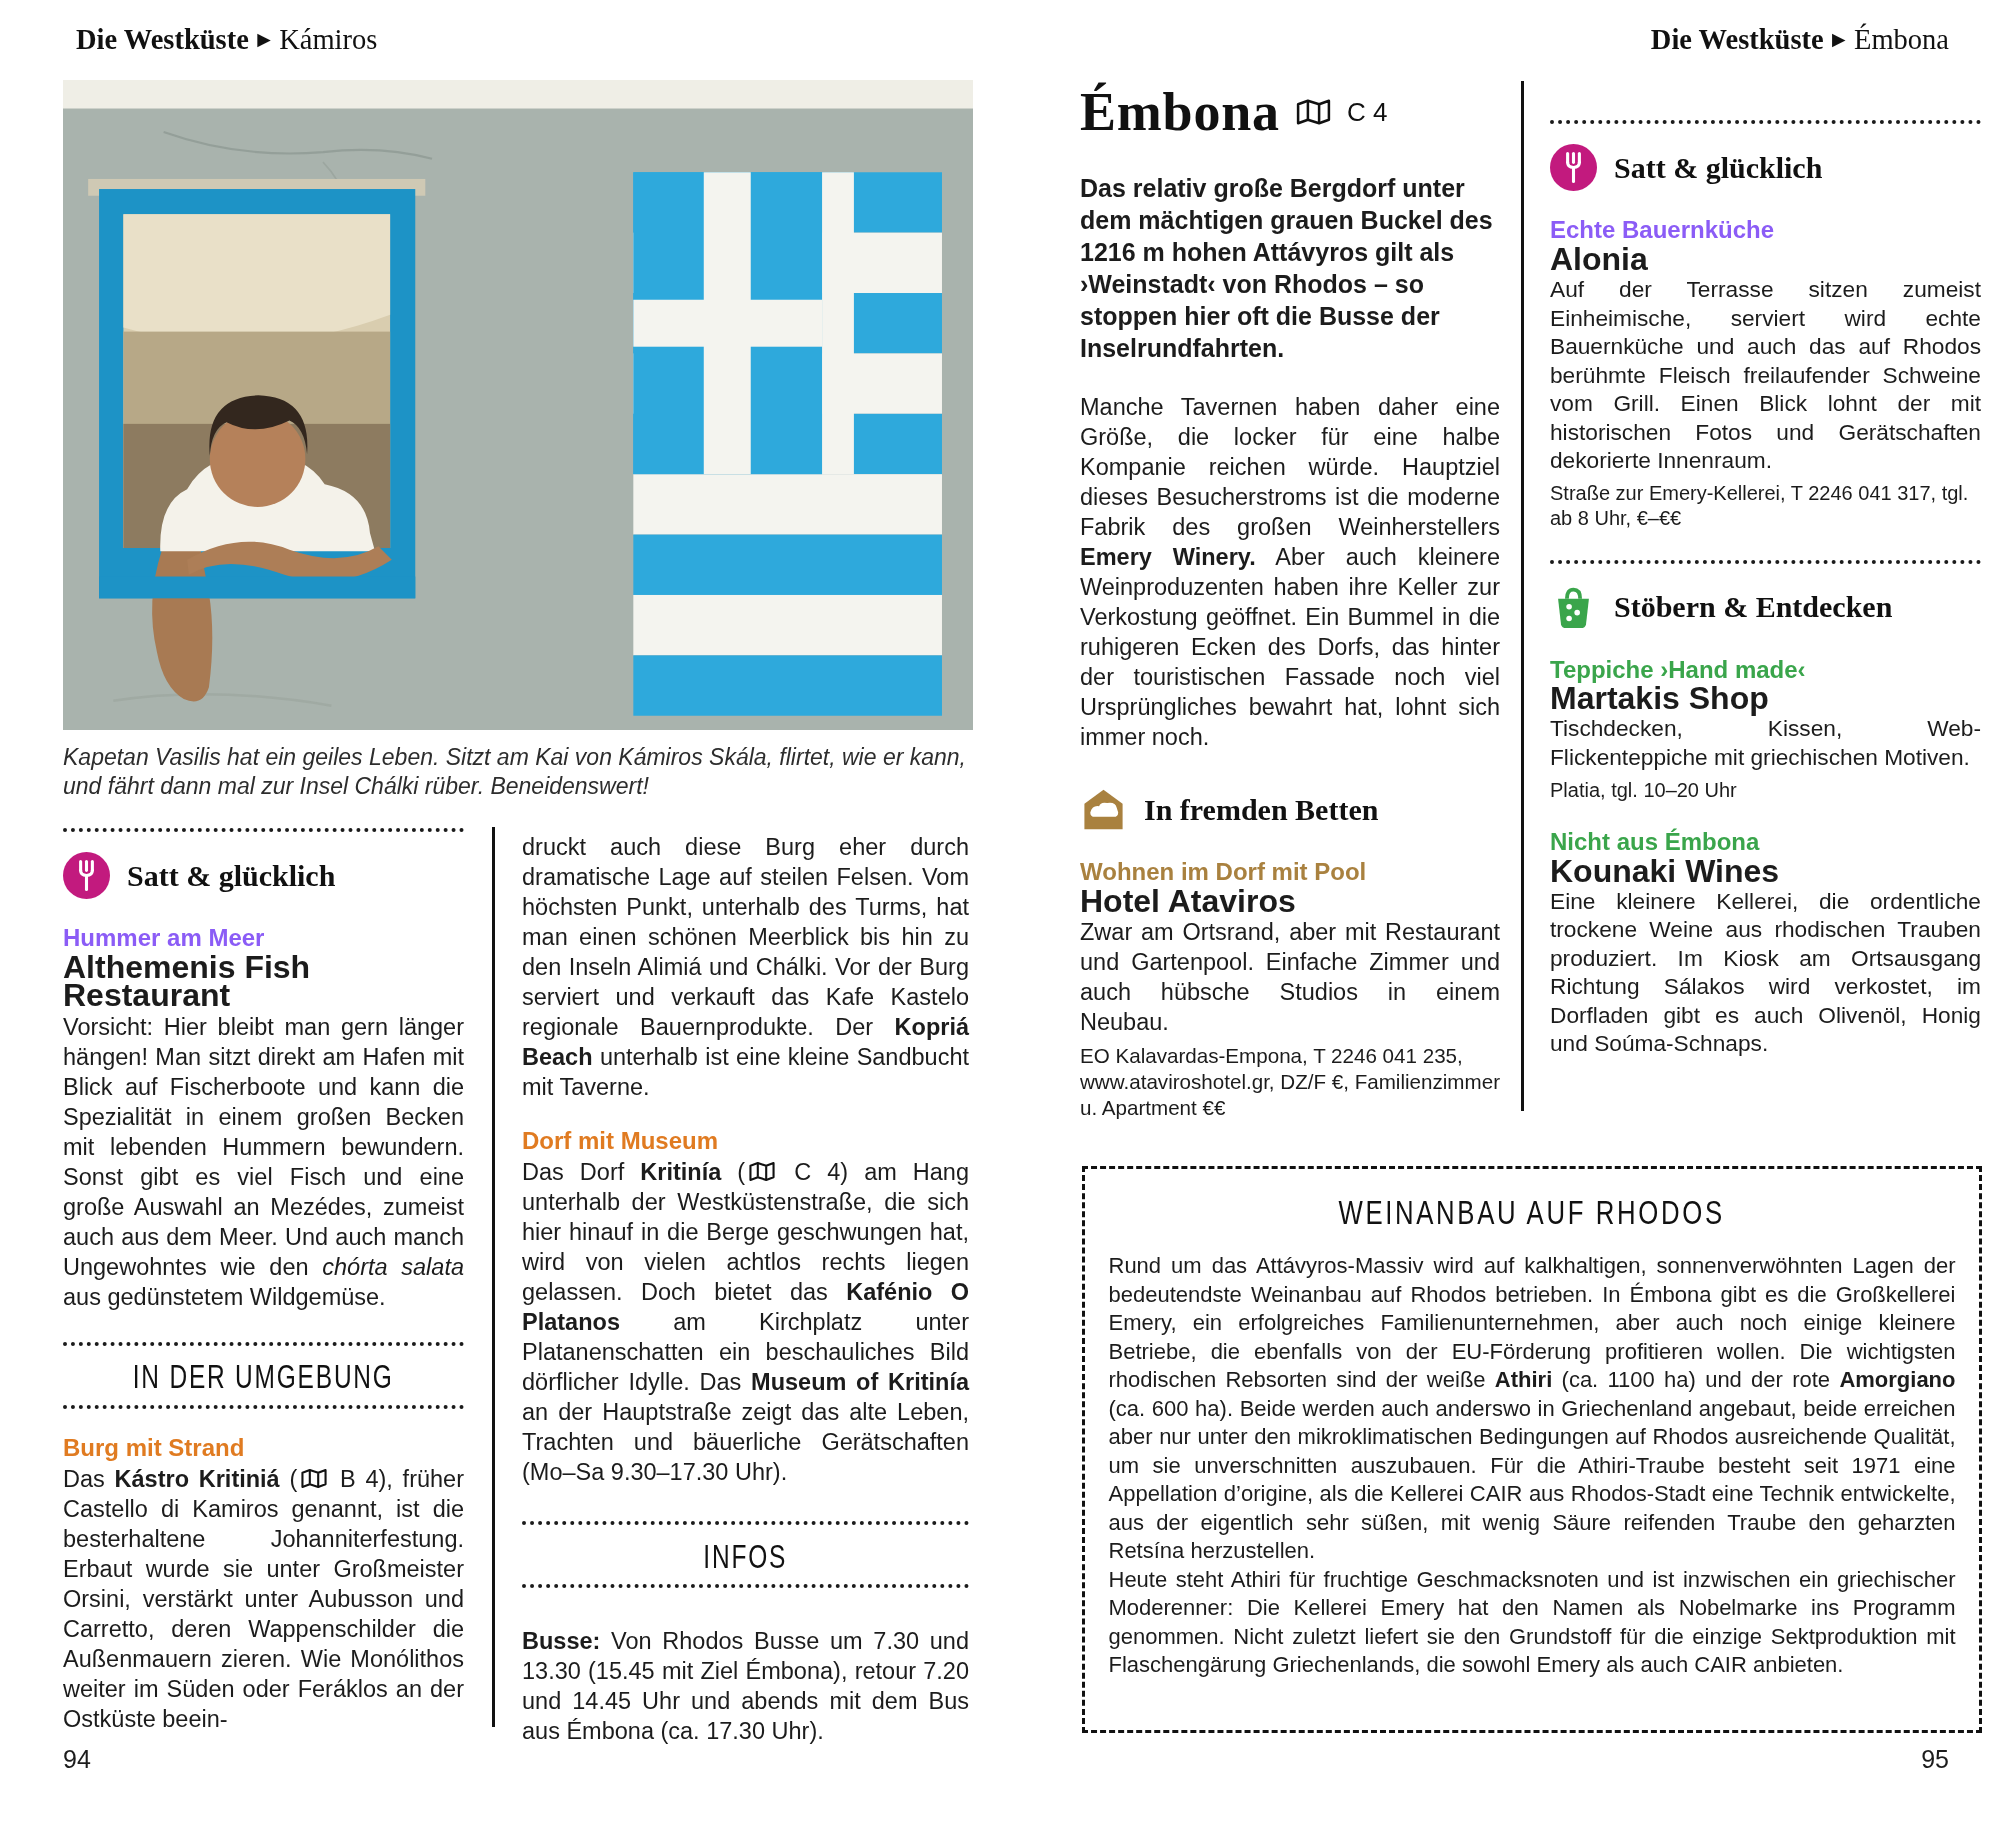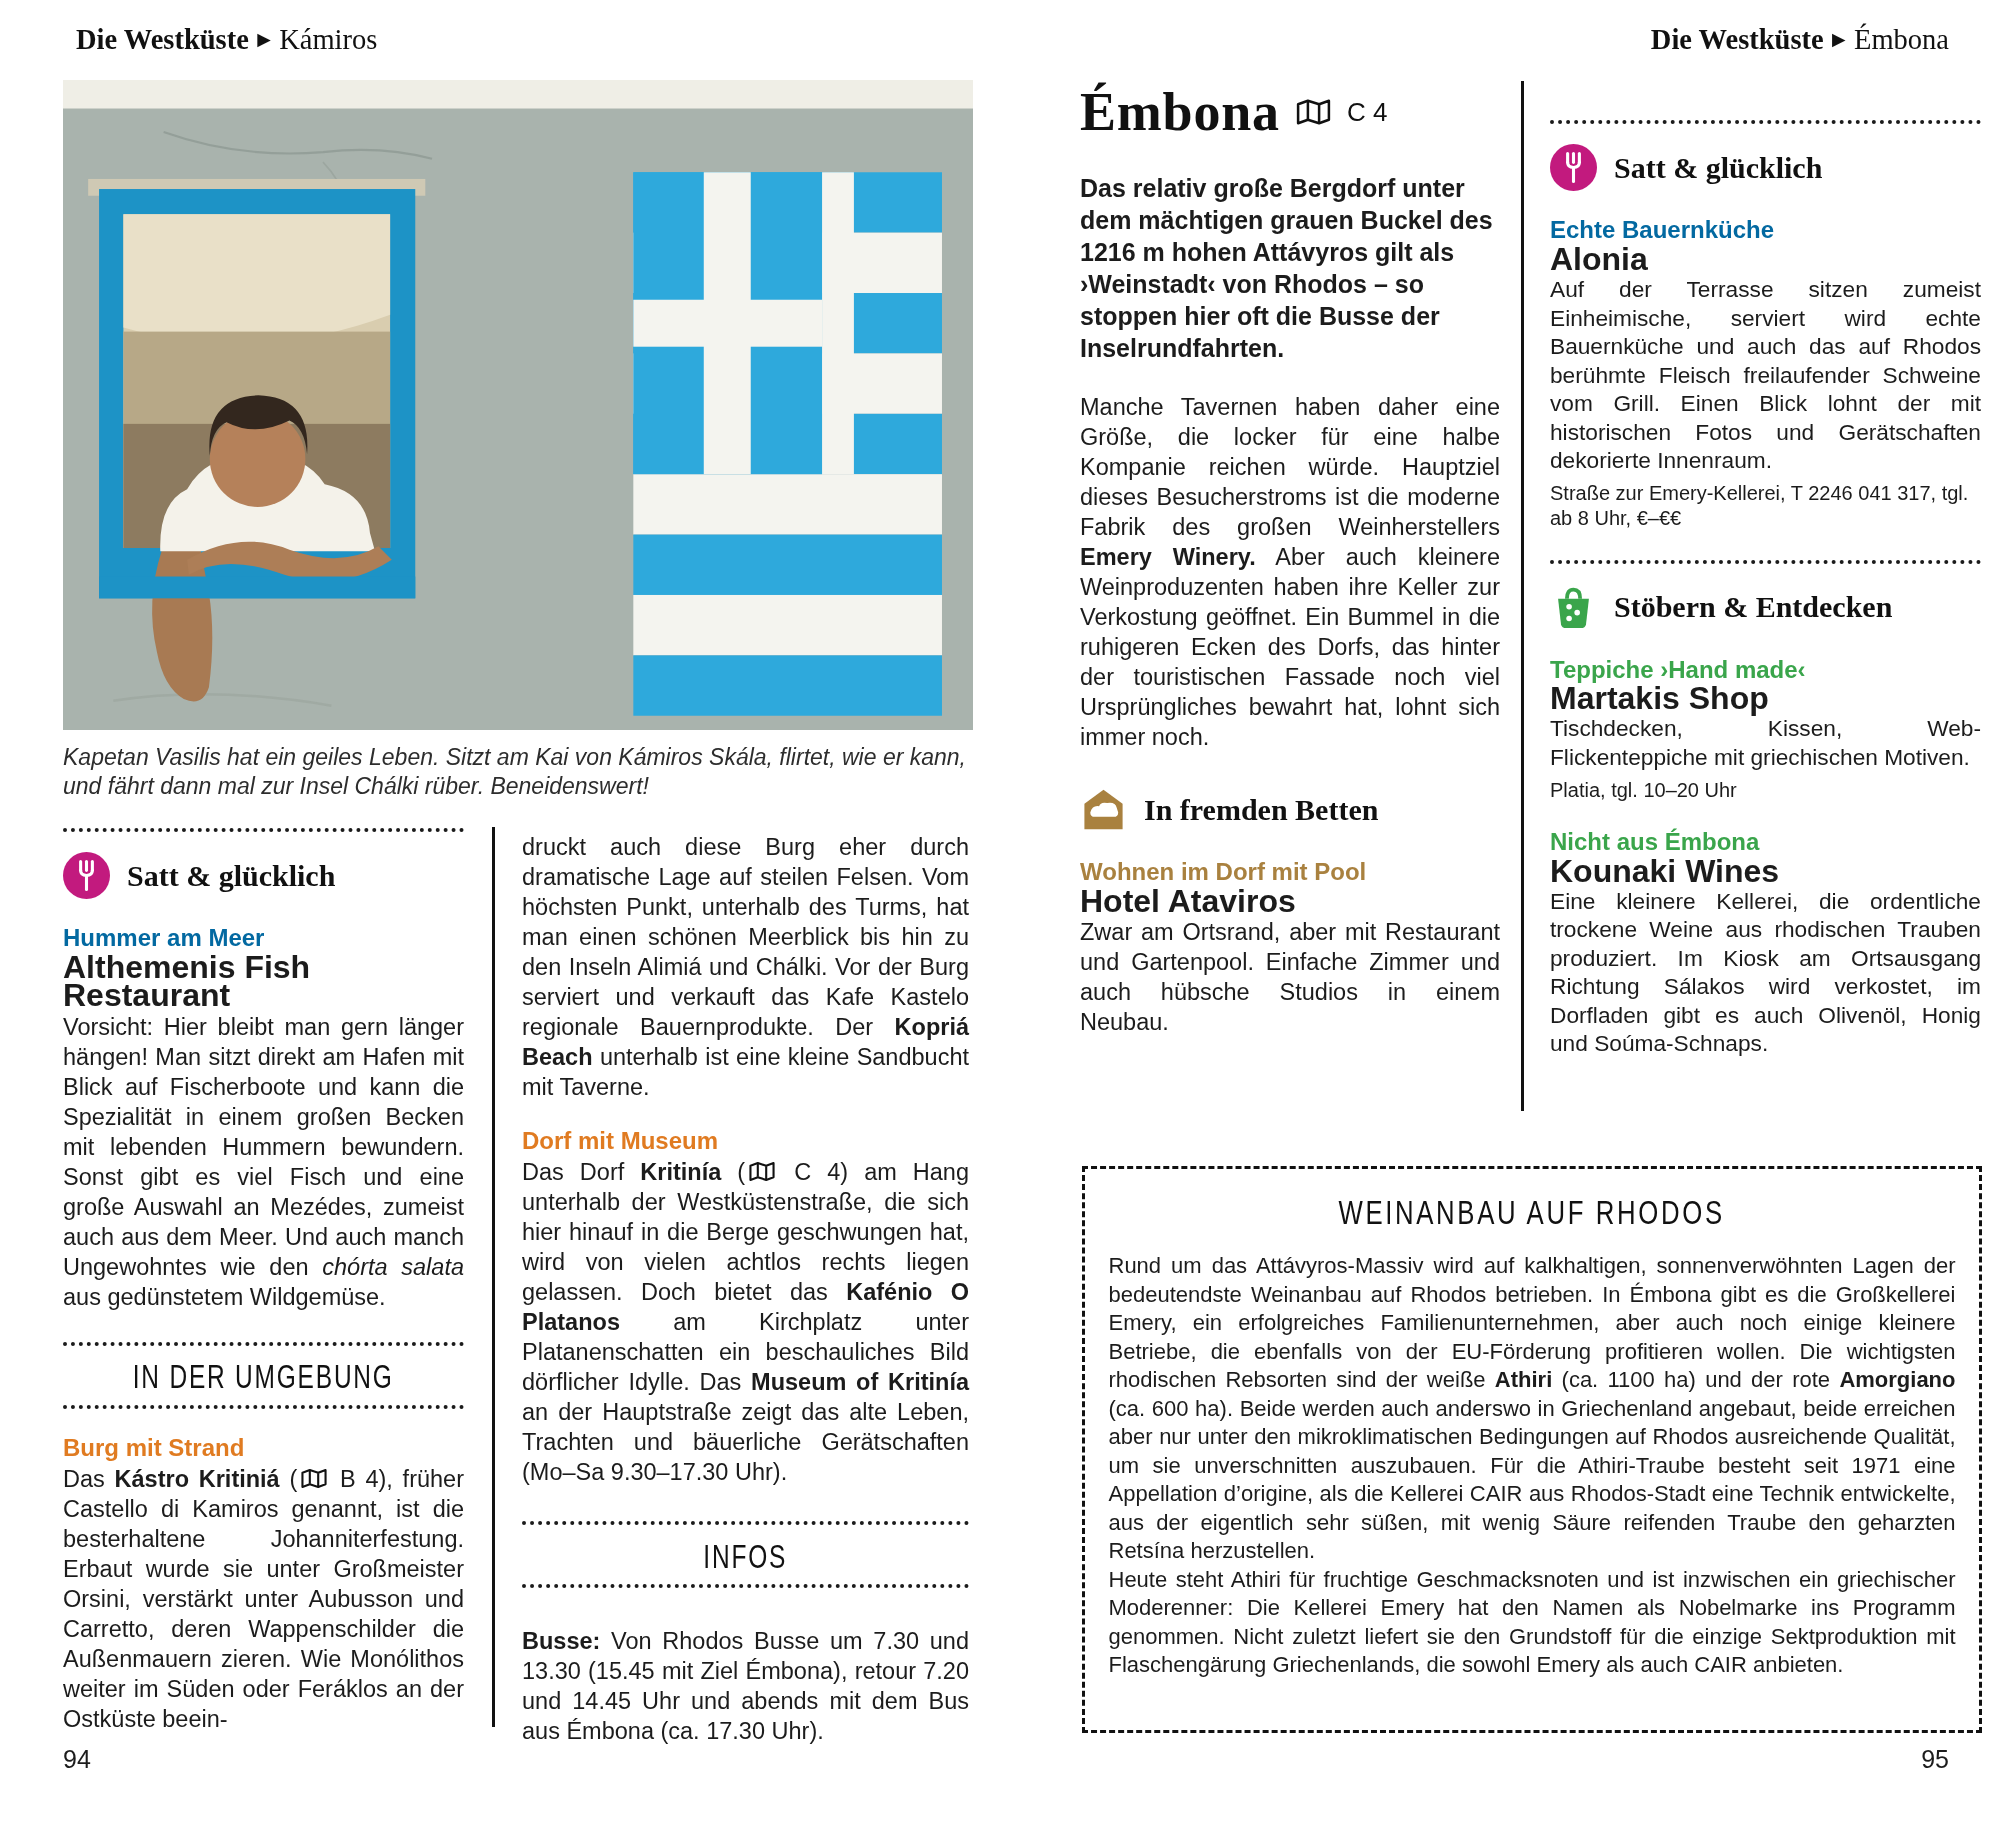--- a/index.html
+++ b/index.html
@@ -30,21 +30,21 @@
   #vline-left{left:492px;top:827px;height:900px;}
   #vline-right{left:1521px;top:81px;height:1030px;}
 
   .dots{border-top:4.2px dotted #1b1b1b;height:0;margin:3.4px 0;}
 
   .sect{display:flex;align-items:center;gap:17px;margin:20px 0 11.7px;}
   .sect .ttl{font-family:"Liberation Serif",serif;font-weight:700;font-size:30px;color:#111;}
   .icon56{width:47px;height:47px;flex:0 0 auto;}
 
   .cat{font-size:24px;font-weight:700;margin-top:25px;line-height:28.5px;}
-  .cat.eat{color:#0369a1}
+  .cat.eat{color:#8b5cf6}
   .cat.sight{color:#e07b21}
   .cat.sleep{color:#a9813f}
   .cat.shop{color:#3aa54b}
   .name{font-size:32px;font-weight:700;line-height:28.5px;}
 
   .body{font-size:23.5px;line-height:30px;text-align:justify;hyphens:auto;margin:1.7px 0 6.7px;}
   .body b{font-weight:700;}
   .details{font-size:20.6px;line-height:26px;margin:1.7px 0 11.7px;}
 
   #col4 .body{font-size:22.7px;line-height:28.5px;}
@@ -189,20 +189,21 @@
     <div class="sect" style="margin-top:34px">
       <svg class="icon56" viewBox="0 0 32 32">
         <path d="M3 12 L16 2.5 L29 12 V29.5 H3 Z" fill="#a9813f"></path>
         <path d="M7 18 q1.5-5 6-4.2 q1-3.2 5.5-2.2 q5.5-1 6.5 3.2 l1 3.2 q0 3-3 3 H10 q-3 0-3-3 Z" fill="#fff"></path>
       </svg>
       <span class="ttl">In fremden Betten</span>
     </div>
     <div class="cat sleep">Wohnen im Dorf mit Pool</div>
     <div class="name">Hotel Ataviros</div>
     <div class="body">Zwar am Ortsrand, aber mit Restaurant und Gartenpool. Einfache Zimmer und auch hübsche Studios in einem Neubau.</div>
+    <div class="details">EO Kalavardas-Empona, T 2246 041 235, www.ataviroshotel.gr, DZ/F €, Familienzimmer u. Apartment €€</div>
   </div>
 
   <div class="col" id="col4">
     <div class="dots"></div>
     <div class="sect">
       <svg class="icon56" viewBox="0 0 32 32">
         <circle cx="16" cy="16" r="16" fill="#c21a7e"></circle>
         <g stroke="#fff" stroke-width="2.1" stroke-linecap="round" fill="none">
           <path d="M12 6.5 V12.5"></path>
             <path d="M16 6.5 V12.5"></path>

